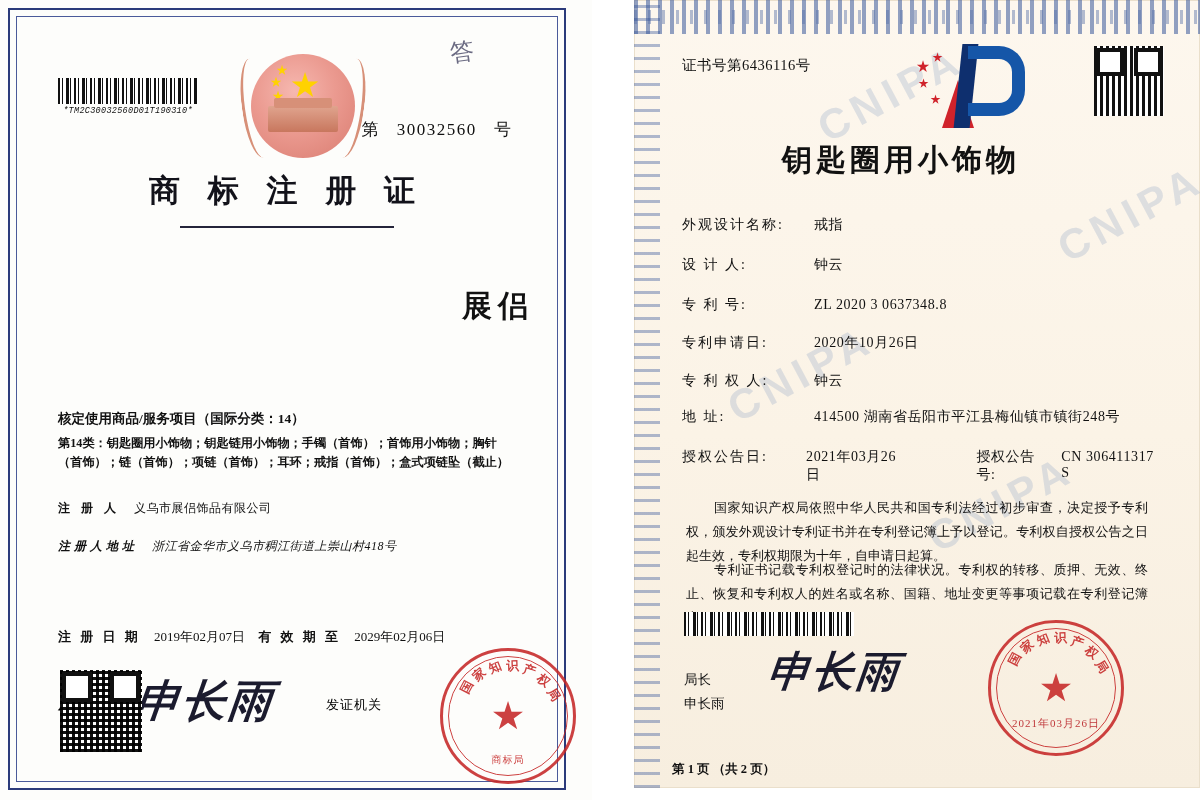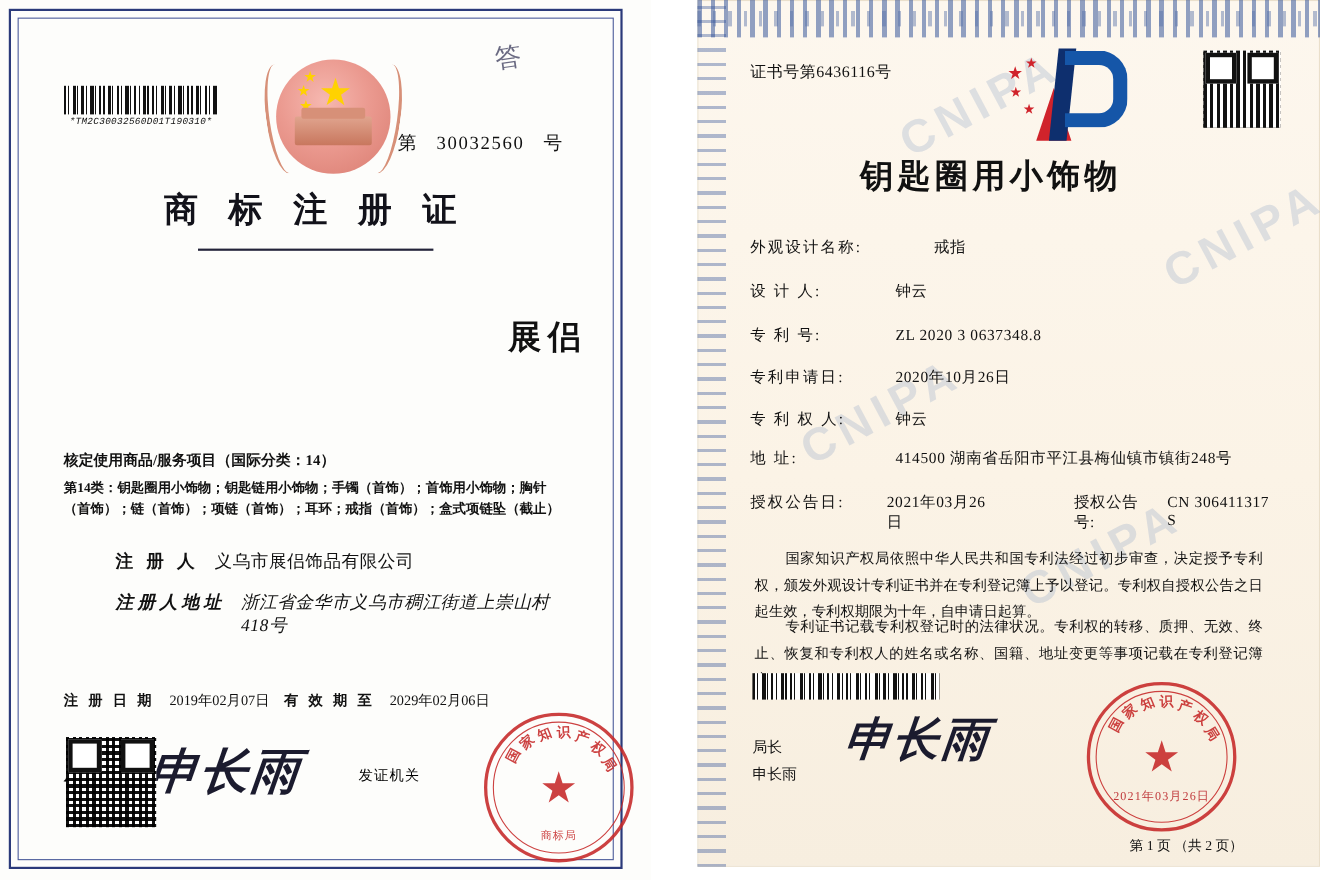--- a/index.html
+++ b/index.html
@@ -116,21 +116,21 @@
     text-align:right;font-size:30px;font-weight:bold;letter-spacing:6px;color:#111;
   }
 
   .sec{
     position:absolute;left:18px;right:18px;
     font-size:13px;color:#111;
   }
   .goods-head{top:380px;font-weight:bold;font-size:13.5px;}
   .goods-body{top:404px;line-height:1.55;font-size:12.2px;font-weight:bold;}
 
-  .row{position:absolute;left:18px;right:18px;font-size:16px;color:#111;display:flex;align-items:baseline;margin-left:47px;}
+  .row{position:absolute;left:18px;right:18px;font-size:12px;color:#111;display:flex;align-items:baseline;}
   .row .lbl{font-weight:bold;letter-spacing:4px;white-space:nowrap;}
   .row .val{margin-left:14px;font-weight:normal;letter-spacing:.5px;}
   .r-owner{top:470px;}
   .r-addr{top:508px;font-style:italic;}
 
   .date-row{
     position:absolute;left:18px;top:598px;font-size:13px;color:#111;
   }
   .date-row b{letter-spacing:3px;}
   .date-row .d1{margin:0 10px;font-weight:normal;}
@@ -278,21 +278,21 @@
     position:absolute;left:0;right:40px;top:140px;text-align:center;
     font-size:30px;font-weight:bold;letter-spacing:4px;color:#111;
   }
 
   .r-field{
     position:absolute;left:10px;right:10px;font-size:14px;color:#111;
     display:flex;align-items:baseline;
   }
   .r-field .k{width:132px;letter-spacing:2px;white-space:nowrap;}
   .r-field .v{letter-spacing:.6px;}
-  .f1{top:216px;gap:35px;}
+  .f1{top:216px;}
   .f2{top:256px;}
   .f3{top:296px;}
   .f4{top:334px;}
   .f5{top:372px;}
   .f6{top:408px;}
   .f7{top:448px;}
   .f7 .v2{margin-left:72px;}
 
   .para{
     position:absolute;left:14px;right:22px;font-size:13px;line-height:1.85;
@@ -316,22 +316,22 @@
     font-size:42px;color:#1b1b2e;
     font-style:italic;font-weight:bold;letter-spacing:2px;
     transform:skewX(-6deg);
   }
   .seal-right{left:316px;top:620px;}
   .seal-right .seal-date{
     position:absolute;left:0;bottom:22px;width:100%;text-align:center;
     font-size:11px;color:#b81f24;letter-spacing:1px;
   }
   .r-pagenum{
-    position:absolute;left:0;right:40px;bottom:22px;text-align:right;
-    font-size:12.5px;color:#111;
+    position:absolute;left:0;right:40px;bottom:22px;text-align:left;
+    font-size:12.5px;color:#111;font-weight:bold;
   }
 </style>
 </head>
 <body>
 
 <div class="page">
 
   <div class="cert-left">
     <div class="outer-border"></div>
     <div class="inner-border"></div>

